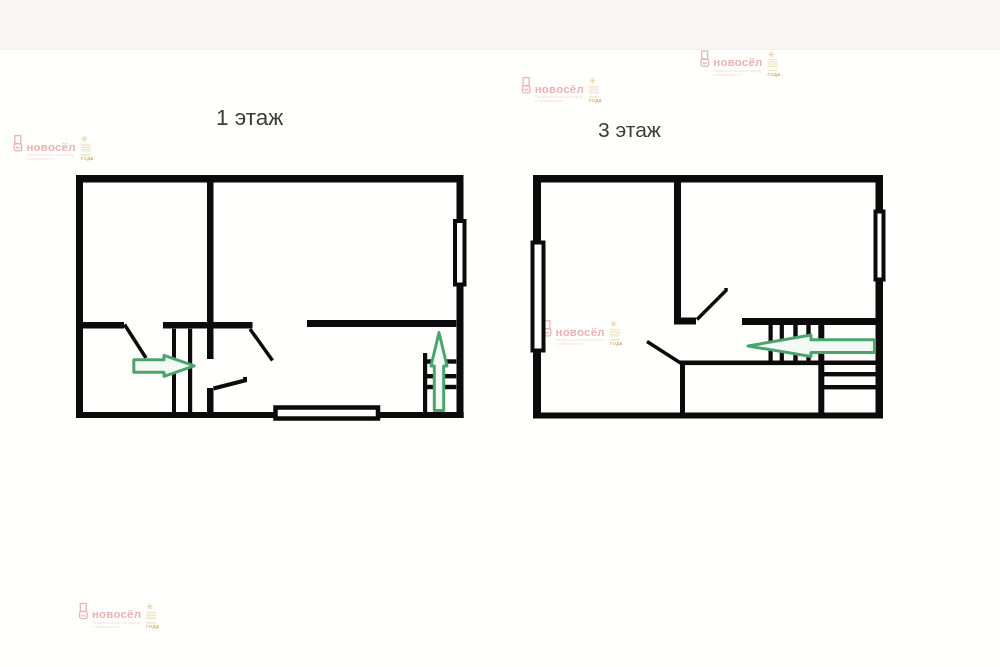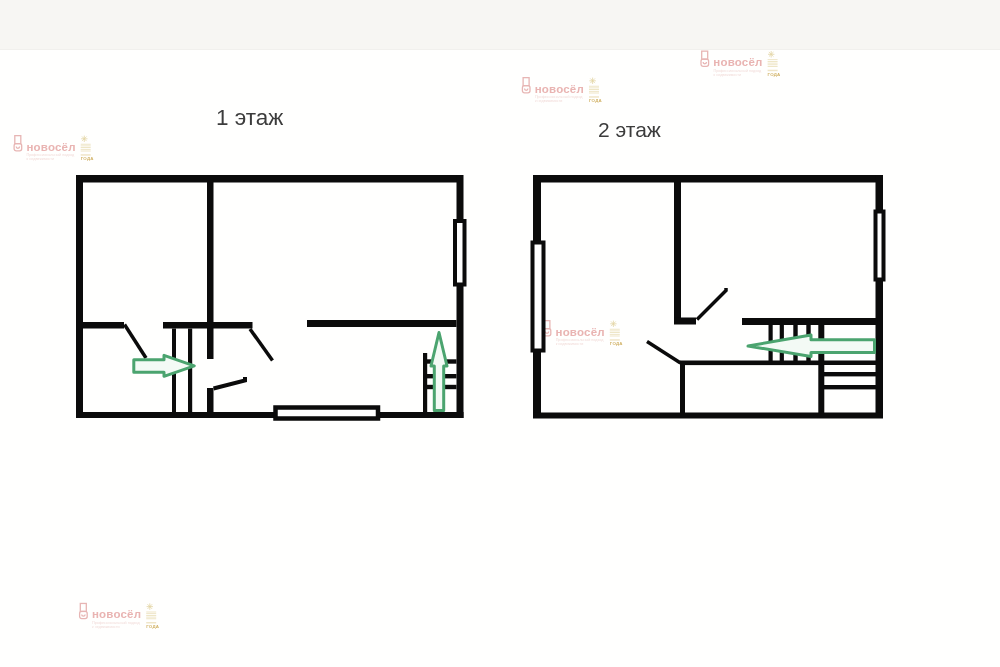--- a/index.html
+++ b/index.html
@@ -7,21 +7,21 @@
        font-family:"Liberation Sans",sans-serif;overflow:hidden;}
   .abs{position:absolute;}
 </style>
 </head>
 <body>
 
 <div class="abs" style="left:0;top:0;width:1000px;height:49px;background:#f7f6f3;border-bottom:1px solid #f1f0ed;"></div>
 
 <div class="abs" style="left:216px;top:104.5px;font-size:22.5px;color:#3c3c3c;text-align:center;">1 этаж</div>
 
-<div class="abs" style="left:598px;top:117.5px;font-size:21px;color:#3c3c3c;">2 этаж</div>
+<div class="abs" style="left:598px;top:117.5px;font-size:21px;color:#3c3c3c;">3 этаж</div>
 
 <svg class="abs" style="left:0;top:0" width="1000" height="667">
 
 <g transform="translate(13.5,135.0)" opacity="0.9">
 <g fill="none" stroke="#e5aeac" stroke-width="1.3">
 <rect x="1.3" y="0.65" width="6.0" height="8.0"></rect>
 <rect x="0.6" y="8.6" width="7.6" height="7.2" rx="2.1"></rect>
 <path d="M2.7,11.6 a1.7,1.7 0 0 0 3.4,0"></path>
 </g>
 <text x="12.9" y="15.7" font-size="11.5" font-weight="bold" fill="#e7acaa" letter-spacing="0.2">новосёл</text>

